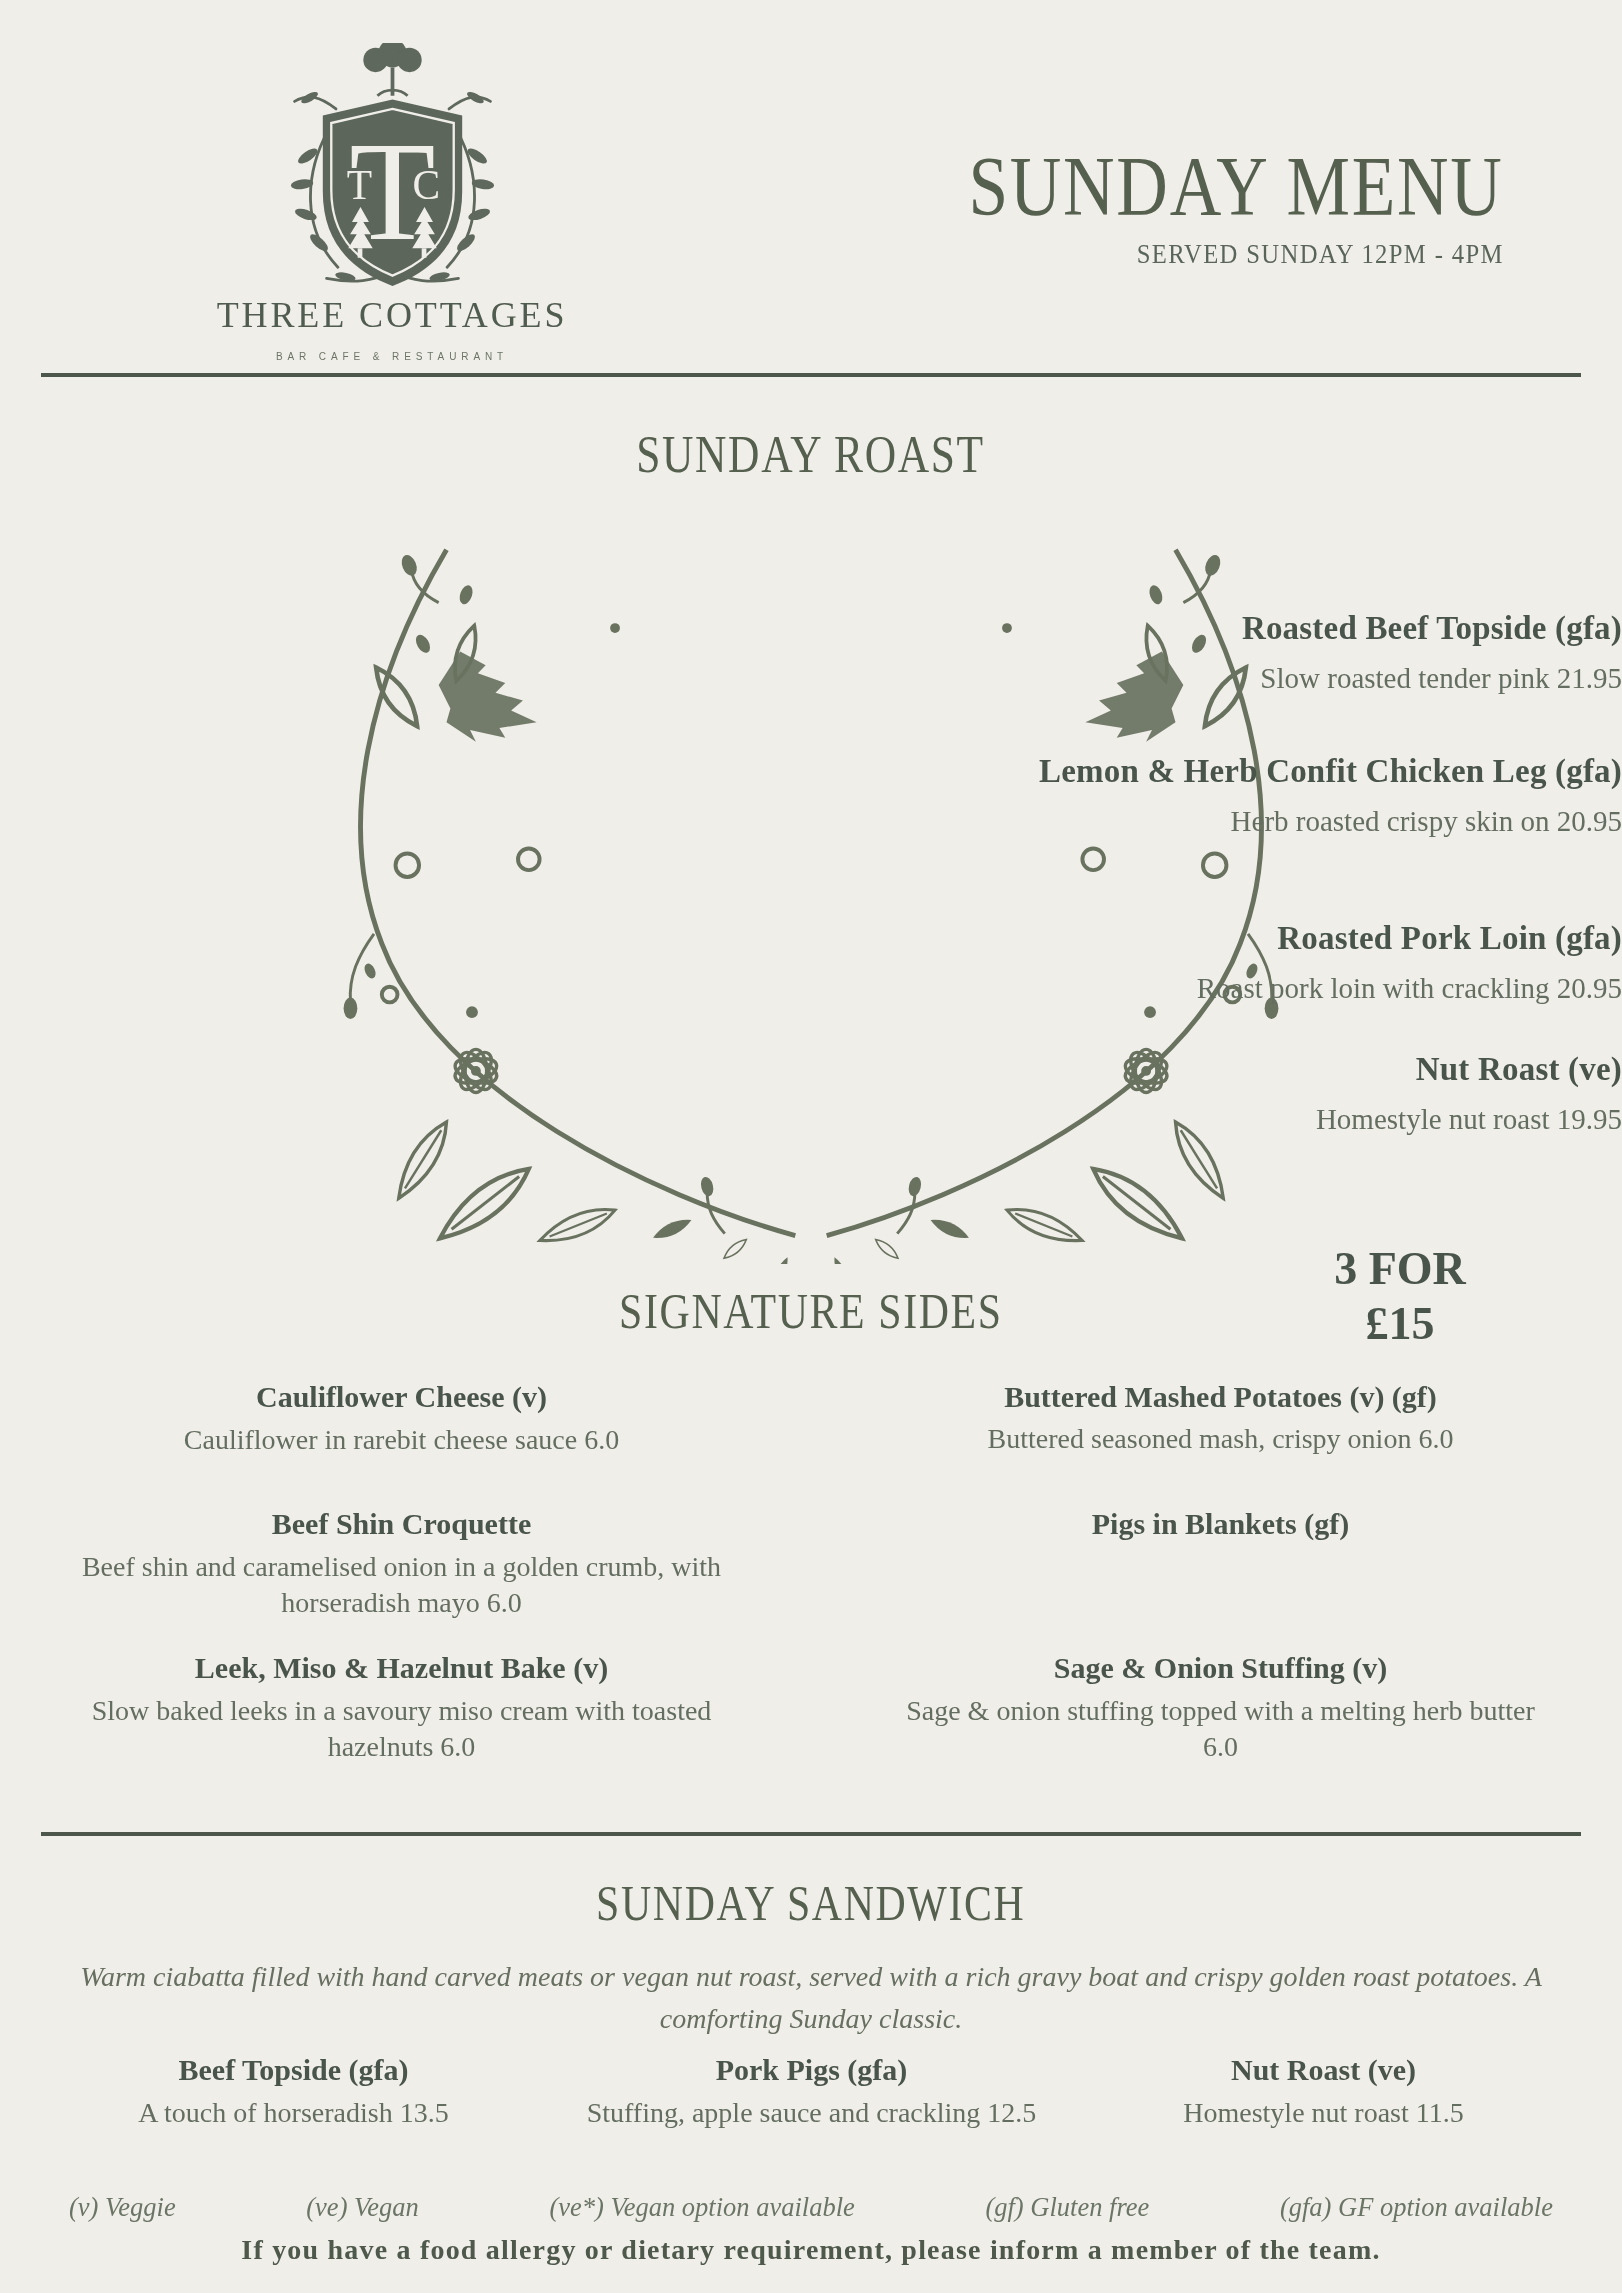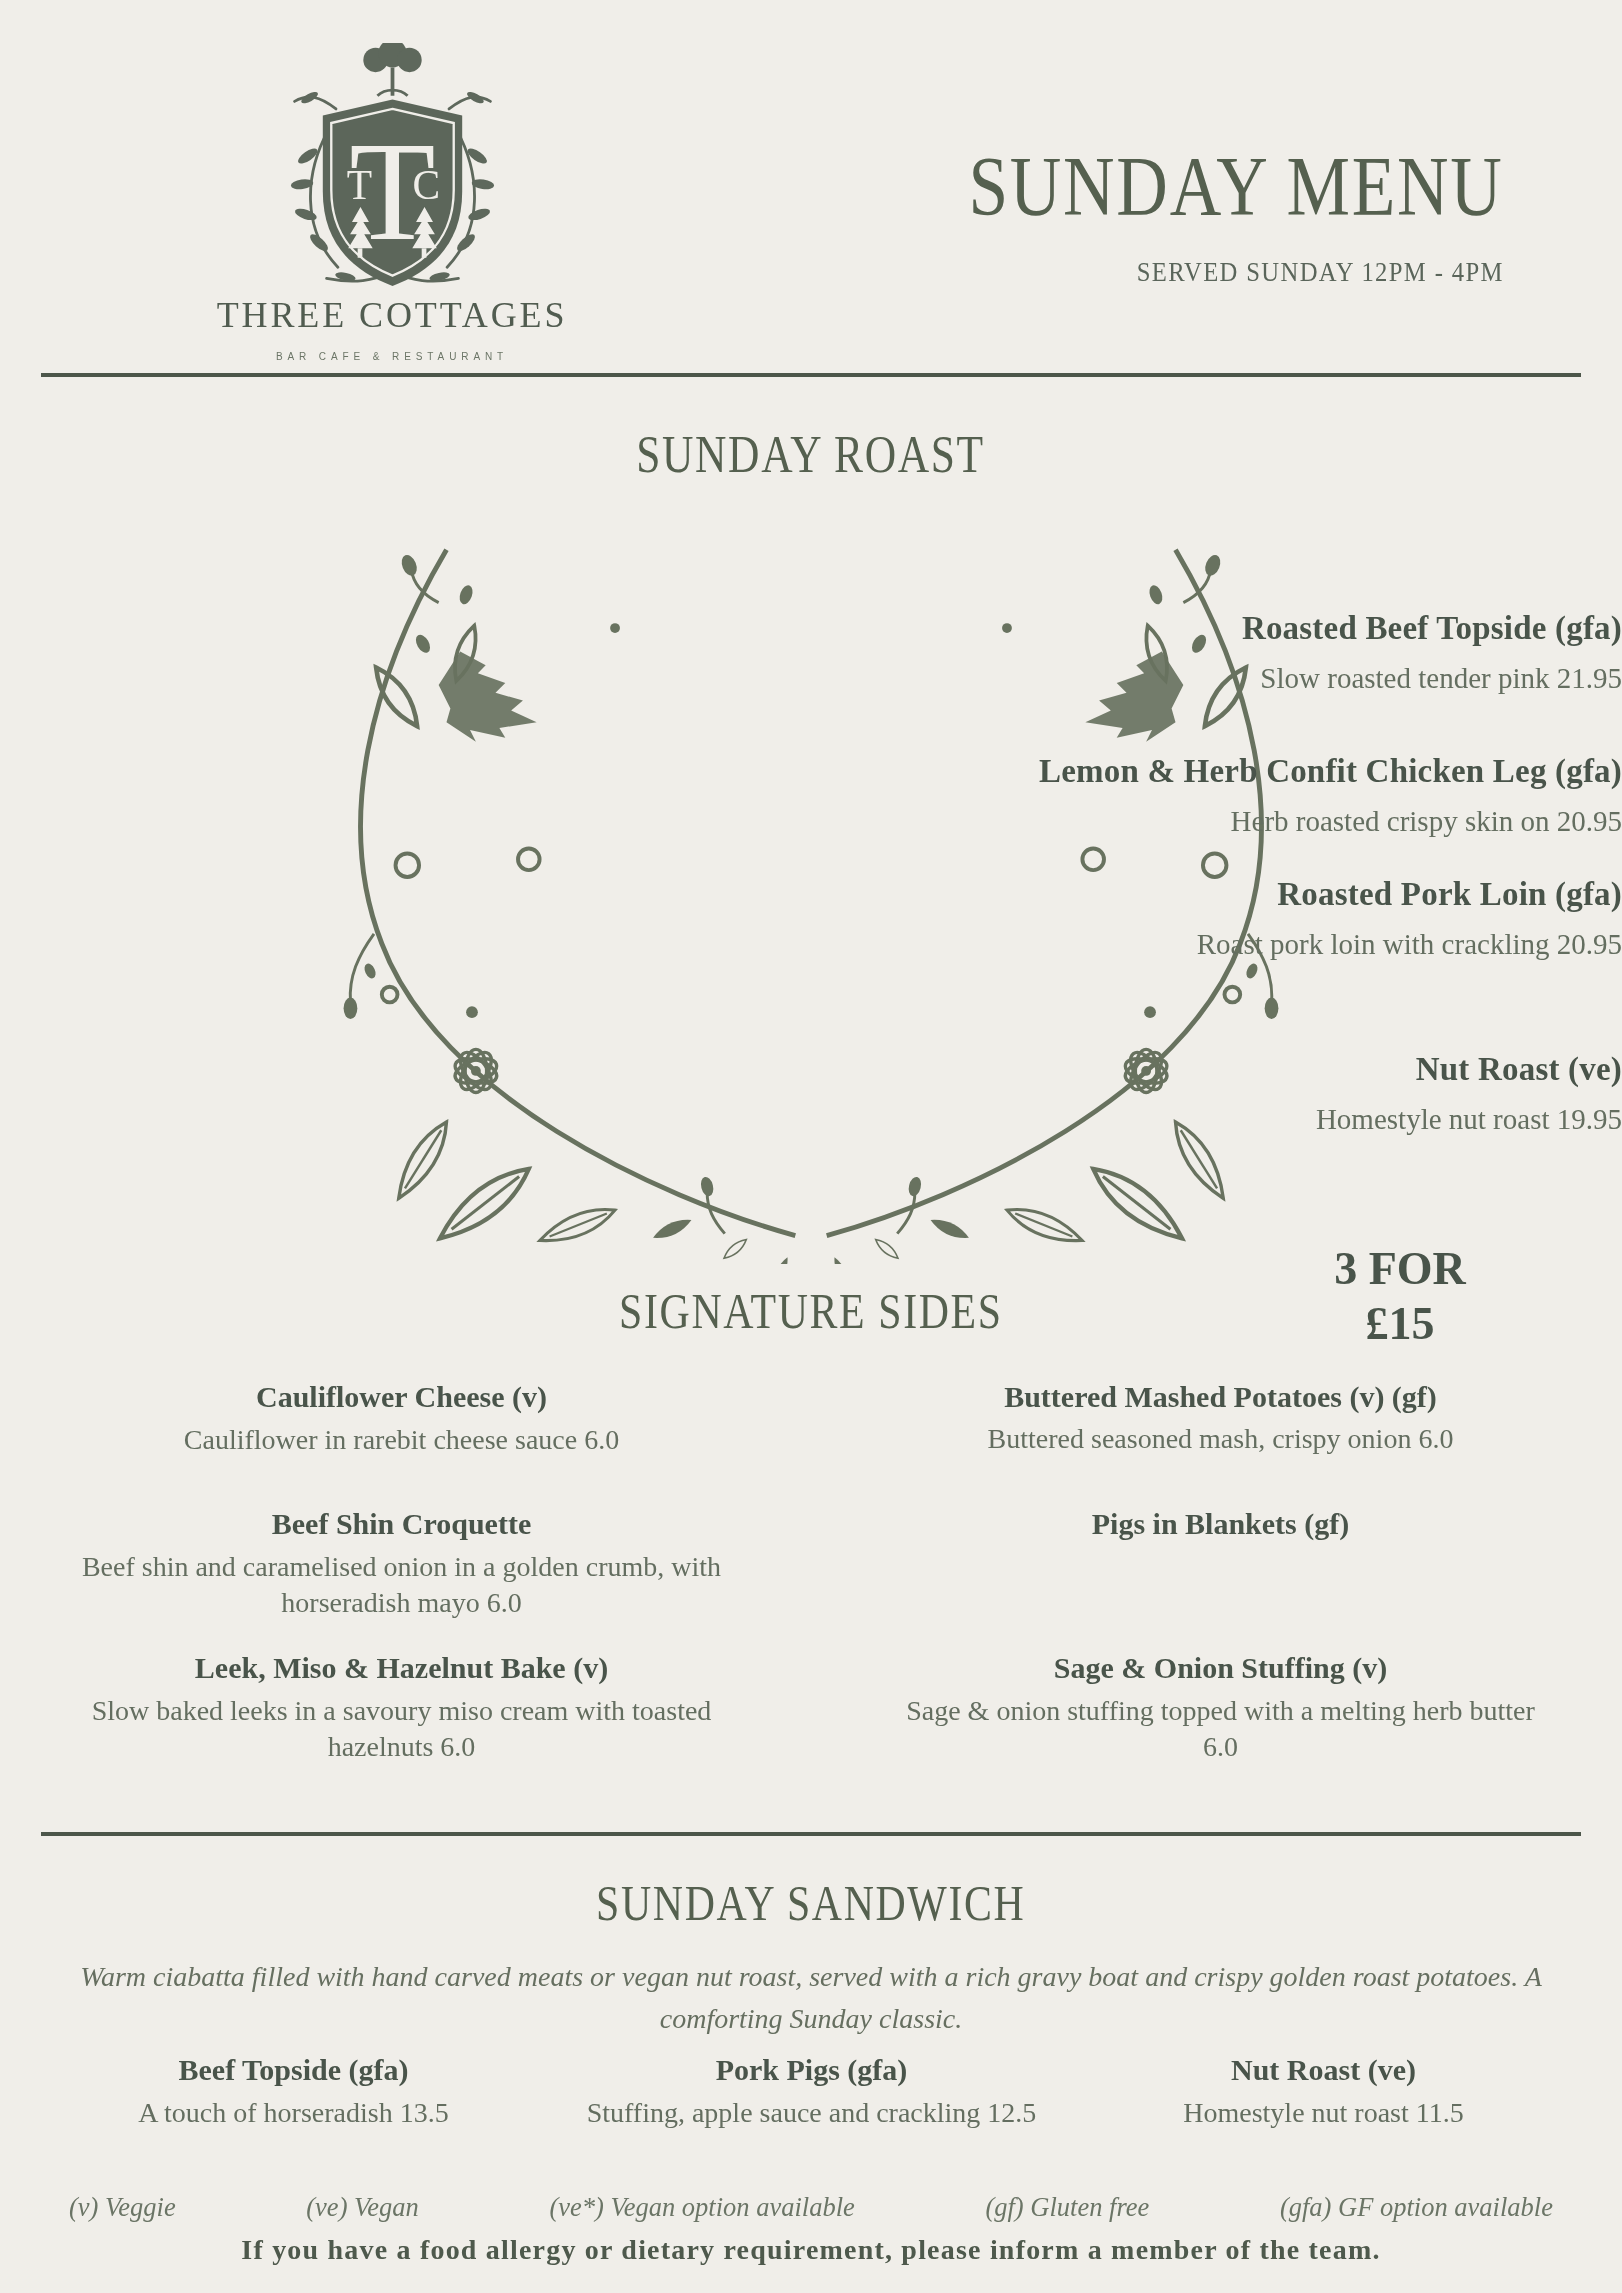--- a/index.html
+++ b/index.html
@@ -23,34 +23,34 @@
   .cond{display:inline-block;white-space:nowrap;transform:scaleX(.82);transform-origin:center;}
   .cond-r{display:inline-block;white-space:nowrap;transform:scaleX(.85);transform-origin:right center;}
 
   
   .logo-block{position:absolute;left:201px;top:43px;width:382px;text-align:center;}
   .logo-crest{display:block;margin:0 auto;}
   .brand-name{margin-top:7.8px;font-size:36px;letter-spacing:2.9px;color:#515c50;}
   .brand-tagline{margin-top:15px;font-size:10px;letter-spacing:4.9px;color:var(--ink-light);font-family:Liberation Sans, sans-serif;}
   .title-block{position:absolute;right:118px;top:145px;text-align:right;}
   .menu-title{font-size:84px;font-weight:normal;line-height:1;letter-spacing:2px;color:#55604f;}
-  .menu-subtitle{margin-top:28px;font-size:27.4px;letter-spacing:1.5px;color:#5a655a;}
+  .menu-subtitle{margin-top:10px;font-size:27.4px;letter-spacing:1.5px;color:#5a655a;}
 
   .rule{position:absolute;left:41px;width:1540px;height:3.9px;background:var(--divider);}
   .rule-1{top:373px;}
   .rule-2{top:1832px;}
 
   
   .section-heading{position:absolute;left:0;right:0;text-align:center;font-weight:normal;color:#55604f;}
   .roast-heading{top:412px;font-size:53px;letter-spacing:2px;margin-top:12px;}
   .roast-intro{position:absolute;top:490px;left:50%;transform:translateX(-50%);width:1441px;
     text-align:center;font-style:italic;font-size:28px;line-height:1.45;color:#666f60;}
   .wreath{position:absolute;left:321px;top:534px;}
   .roast-item{position:absolute;left:0;right:0;text-align:right;padding-left:28px;}
-  .roast-item-0{top:610px;} .roast-item-1{top:753px;} .roast-item-2{top:876px;} .roast-item-3{top:1051px;}
+  .roast-item-0{top:610px;} .roast-item-1{top:753px;} .roast-item-2{top:920px;} .roast-item-3{top:1051px;}
   .item-title{font-size:33px;font-weight:bold;color:var(--ink-dark);letter-spacing:0.2px;}
   .item-desc{margin-top:14.7px;font-size:29px;color:#646e60;}
 
   
   .sides-heading{top:1282px;font-size:51px;letter-spacing:2px;}
   .offer{position:absolute;left:1292px;top:1241px;width:216px;text-align:center;
     font-size:46px;font-weight:bold;line-height:1.2;color:var(--ink-dark);}
   .side-item{position:absolute;text-align:center;width:647px;}
   .side-col-left{left:78px;} .side-col-right{left:897px;}
   .side-row-0{top:1380px;} .side-row-1{top:1507px;} .side-row-2{top:1651px;}

